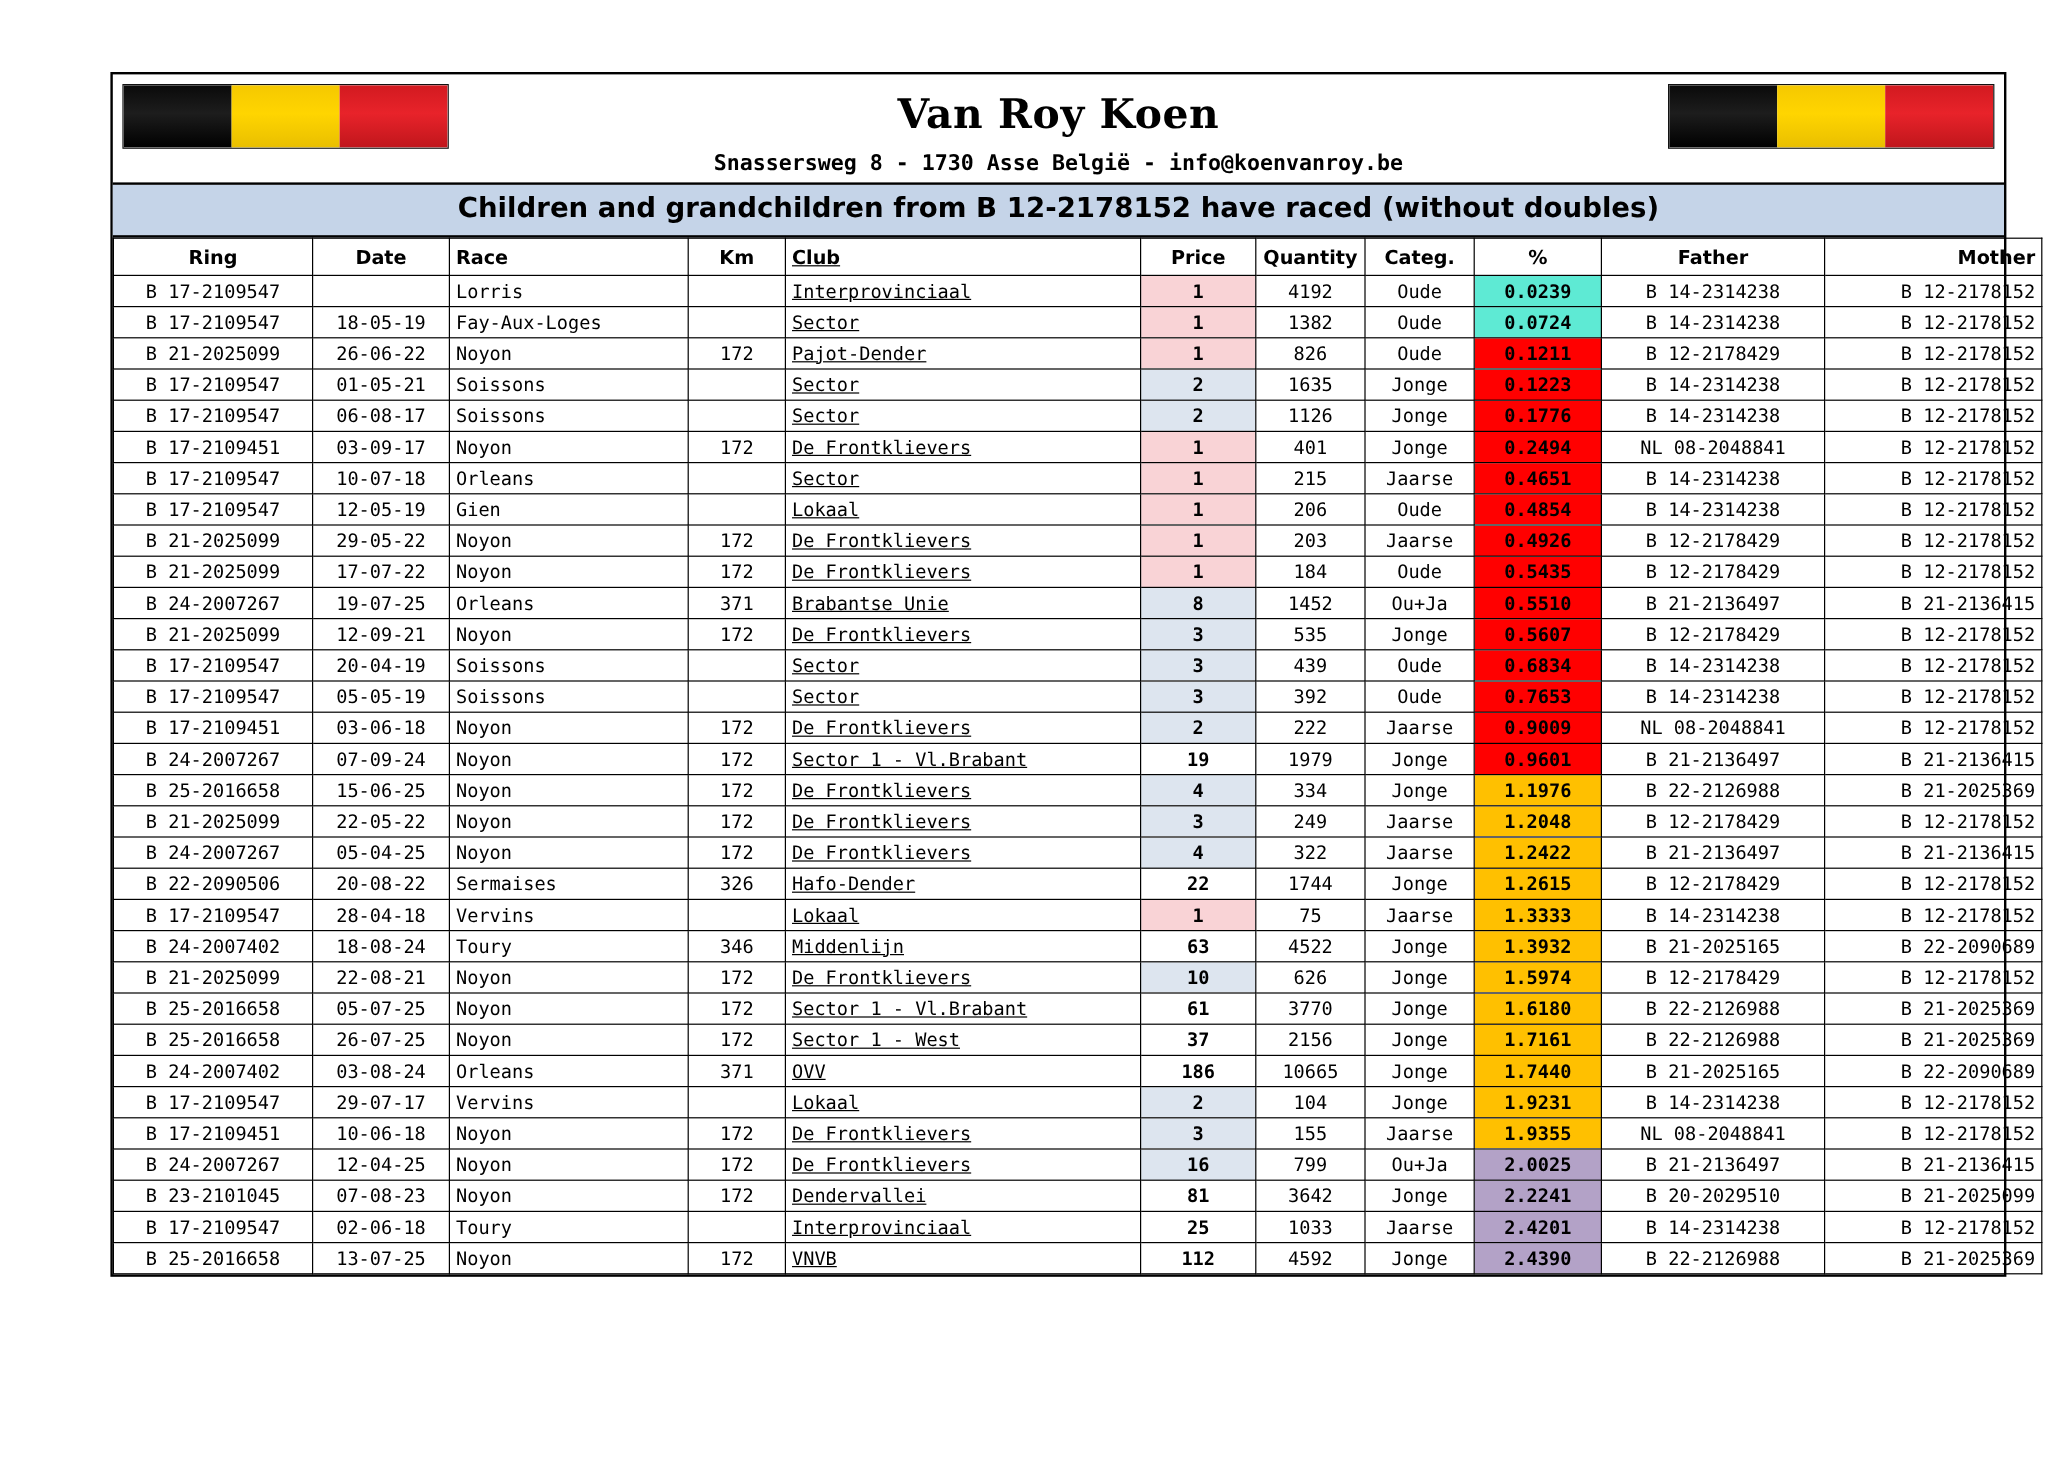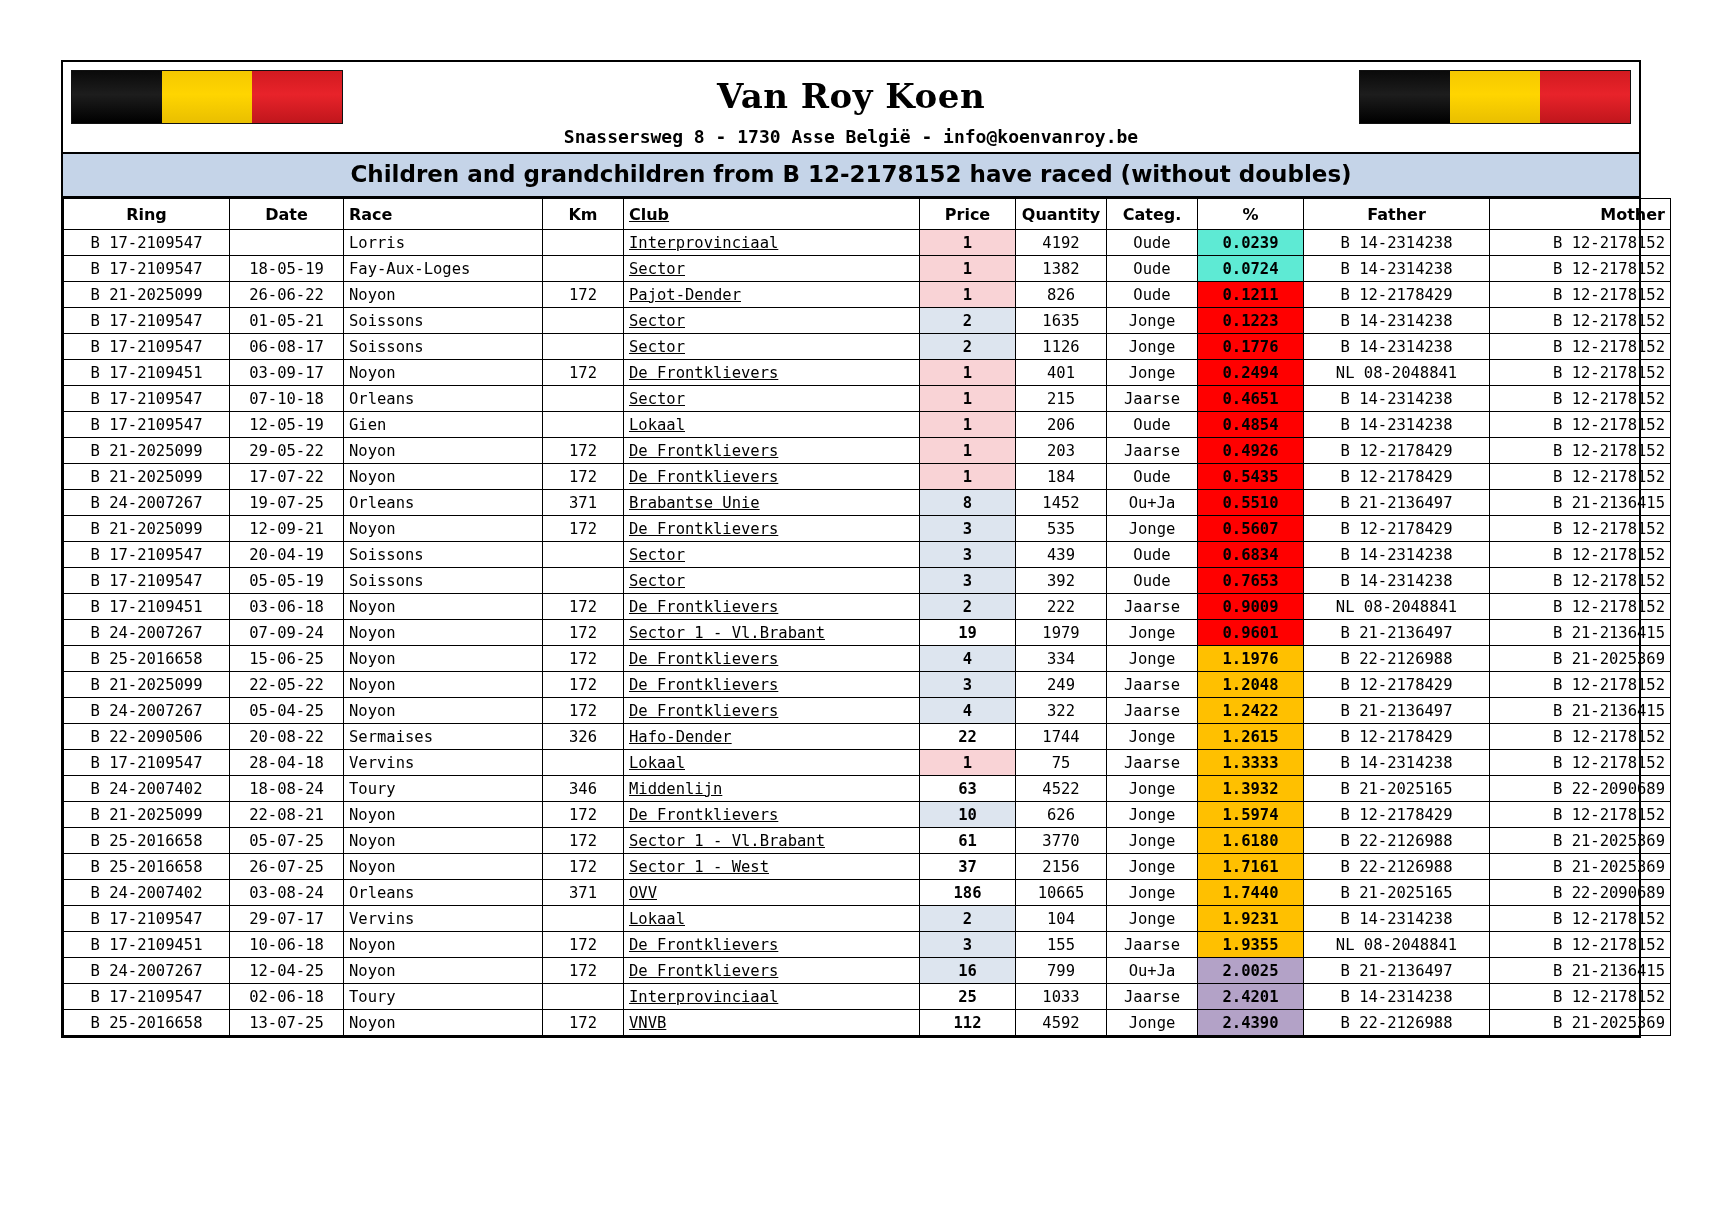--- a/index.html
+++ b/index.html
@@ -11,21 +11,21 @@
     font-family: "DejaVu Sans Mono", monospace;
   }
   .page {
     position: relative;
     width: 1720px;
     height: 1216px;
     box-sizing: border-box;
   }
   .sheet {
     position: absolute;
-    left: 61px;
+    left: 92px;
     top: 60px;
     width: 1580px;
     border: 2px solid #000;
     box-sizing: border-box;
     background: #fff;
   }
   
   .header {
     position: relative;
     height: 92px;
@@ -234,21 +234,21 @@
             <td class="c-club">De Frontklievers</td>
             <td class="c-price p-pink">1</td>
             <td class="c-qty">401</td>
             <td class="c-cat">Jonge</td>
             <td class="c-pct k-red">0.2494</td>
             <td class="c-fa">NL 08-2048841</td>
             <td class="c-mo">B 12-2178152</td>
           </tr>
           <tr>
             <td class="c-ring">B 17-2109547</td>
-            <td class="c-date">07-10-18</td>
+            <td class="c-date">10-07-18</td>
             <td class="c-race">Orleans</td>
             <td class="c-km"></td>
             <td class="c-club">Sector</td>
             <td class="c-price p-pink">1</td>
             <td class="c-qty">215</td>
             <td class="c-cat">Jaarse</td>
             <td class="c-pct k-red">0.4651</td>
             <td class="c-fa">B 14-2314238</td>
             <td class="c-mo">B 12-2178152</td>
           </tr>
@@ -532,20 +532,33 @@
             <td class="c-km">172</td>
             <td class="c-club">De Frontklievers</td>
             <td class="c-price p-blue">16</td>
             <td class="c-qty">799</td>
             <td class="c-cat">Ou+Ja</td>
             <td class="c-pct k-purple">2.0025</td>
             <td class="c-fa">B 21-2136497</td>
             <td class="c-mo">B 21-2136415</td>
           </tr>
           <tr>
+            <td class="c-ring">B 23-2101045</td>
+            <td class="c-date">07-08-23</td>
+            <td class="c-race">Noyon</td>
+            <td class="c-km">172</td>
+            <td class="c-club">Dendervallei</td>
+            <td class="c-price">81</td>
+            <td class="c-qty">3642</td>
+            <td class="c-cat">Jonge</td>
+            <td class="c-pct k-purple">2.2241</td>
+            <td class="c-fa">B 20-2029510</td>
+            <td class="c-mo">B 21-2025099</td>
+          </tr>
+          <tr>
             <td class="c-ring">B 17-2109547</td>
             <td class="c-date">02-06-18</td>
             <td class="c-race">Toury</td>
             <td class="c-km"></td>
             <td class="c-club">Interprovinciaal</td>
             <td class="c-price">25</td>
             <td class="c-qty">1033</td>
             <td class="c-cat">Jaarse</td>
             <td class="c-pct k-purple">2.4201</td>
             <td class="c-fa">B 14-2314238</td>

